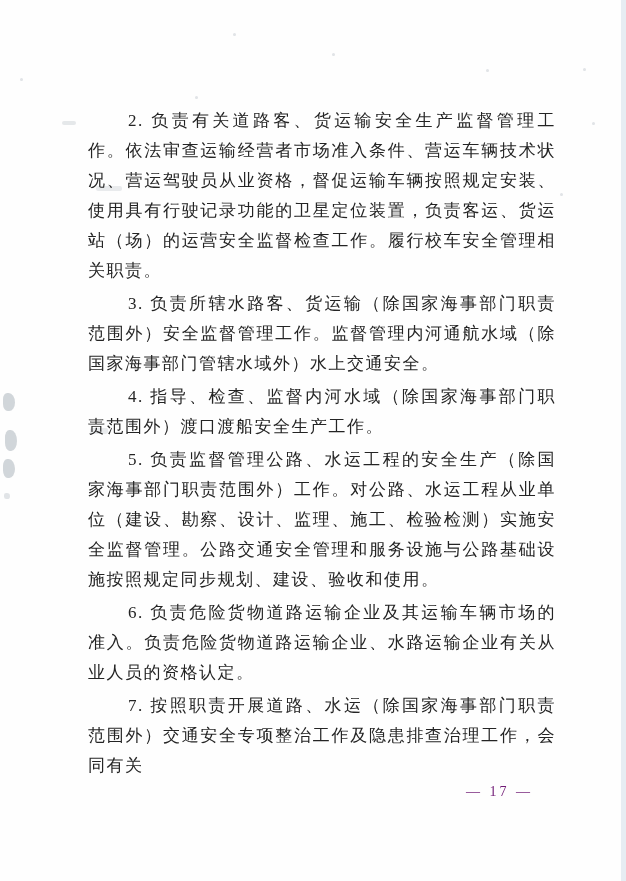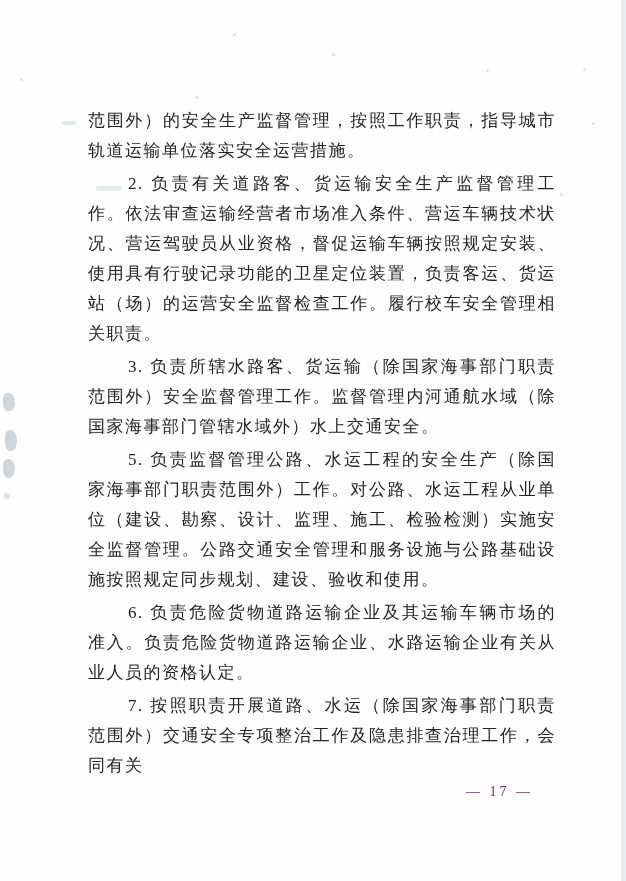--- a/index.html
+++ b/index.html
@@ -91,23 +91,23 @@
   <div class="speck sp1"></div>
   <div class="speck sp2"></div>
   <div class="speck sp3"></div>
   <div class="speck sp4"></div>
   <div class="speck sp5"></div>
   <div class="speck sp6"></div>
   <div class="speck sp7"></div>
   <div class="speck sp8"></div>
 
   <main class="text-block">
-    <p class="para">范围外）的安全生产监督管理，按照工作职责，指导城市轨道运输单位落实安全运营措施。</p>
     <p class="para indent">2. 负责有关道路客、货运输安全生产监督管理工作。依法审查运输经营者市场准入条件、营运车辆技术状况、营运驾驶员从业资格，督促运输车辆按照规定安装、使用具有行驶记录功能的卫星定位装置，负责客运、货运站（场）的运营安全监督检查工作。履行校车安全管理相关职责。</p>
     <p class="para indent">3. 负责所辖水路客、货运输（除国家海事部门职责范围外）安全监督管理工作。监督管理内河通航水域（除国家海事部门管辖水域外）水上交通安全。</p>
+    <p class="para indent">4. 指导、检查、监督内河水域（除国家海事部门职责范围外）渡口渡船安全生产工作。</p>
     <p class="para indent">5. 负责监督管理公路、水运工程的安全生产（除国家海事部门职责范围外）工作。对公路、水运工程从业单位（建设、勘察、设计、监理、施工、检验检测）实施安全监督管理。公路交通安全管理和服务设施与公路基础设施按照规定同步规划、建设、验收和使用。</p>
     <p class="para indent">6. 负责危险货物道路运输企业及其运输车辆市场的准入。负责危险货物道路运输企业、水路运输企业有关从业人员的资格认定。</p>
     <p class="para indent">7. 按照职责开展道路、水运（除国家海事部门职责范围外）交通安全专项整治工作及隐患排查治理工作，会同有关</p>
   </main>
 
   <div class="page-number">— 17 —</div>
 
 </div>
 
 </body></html>

